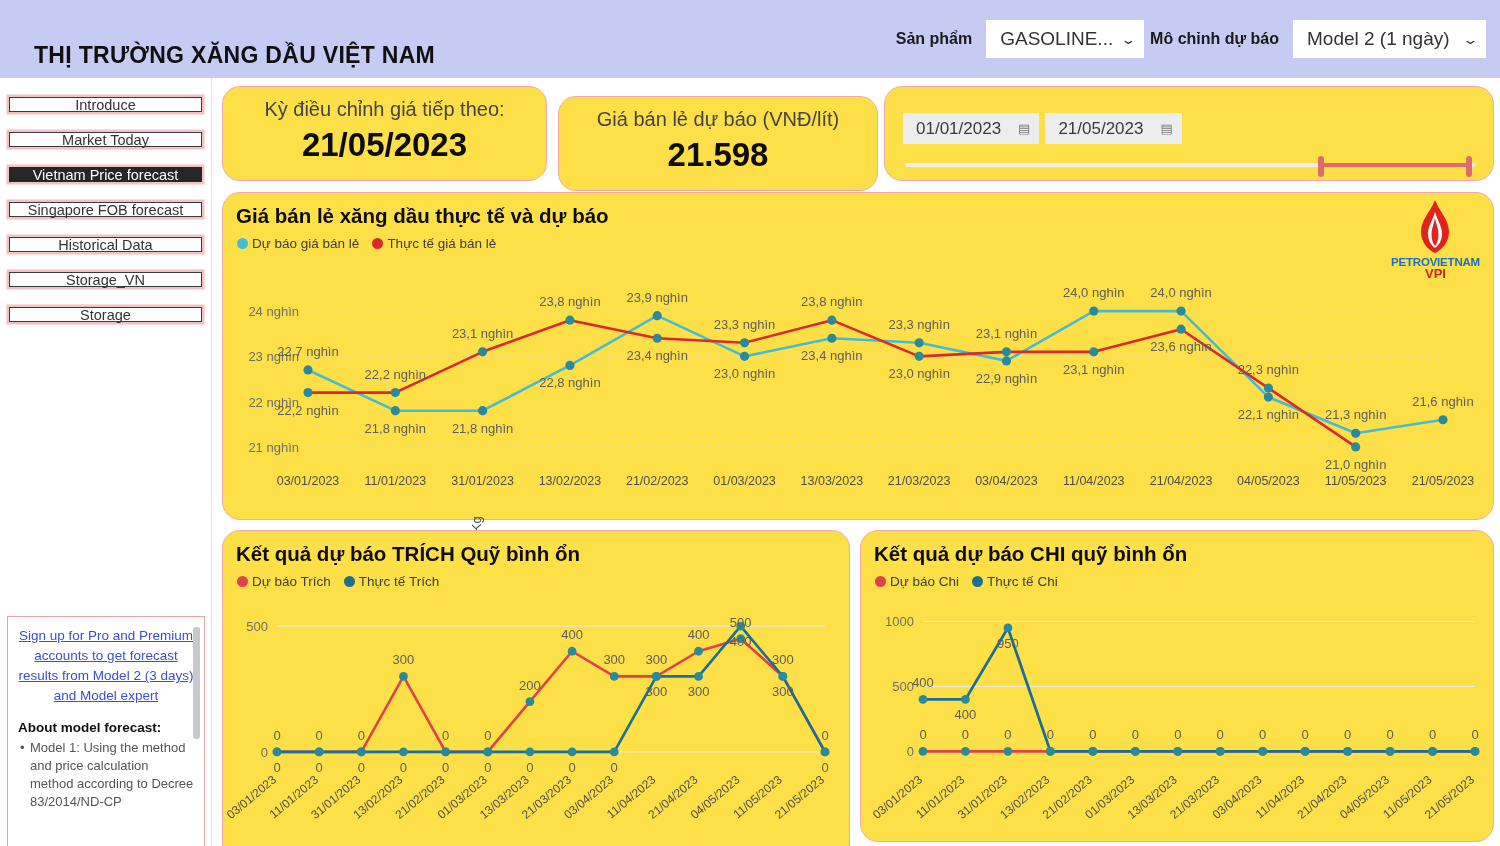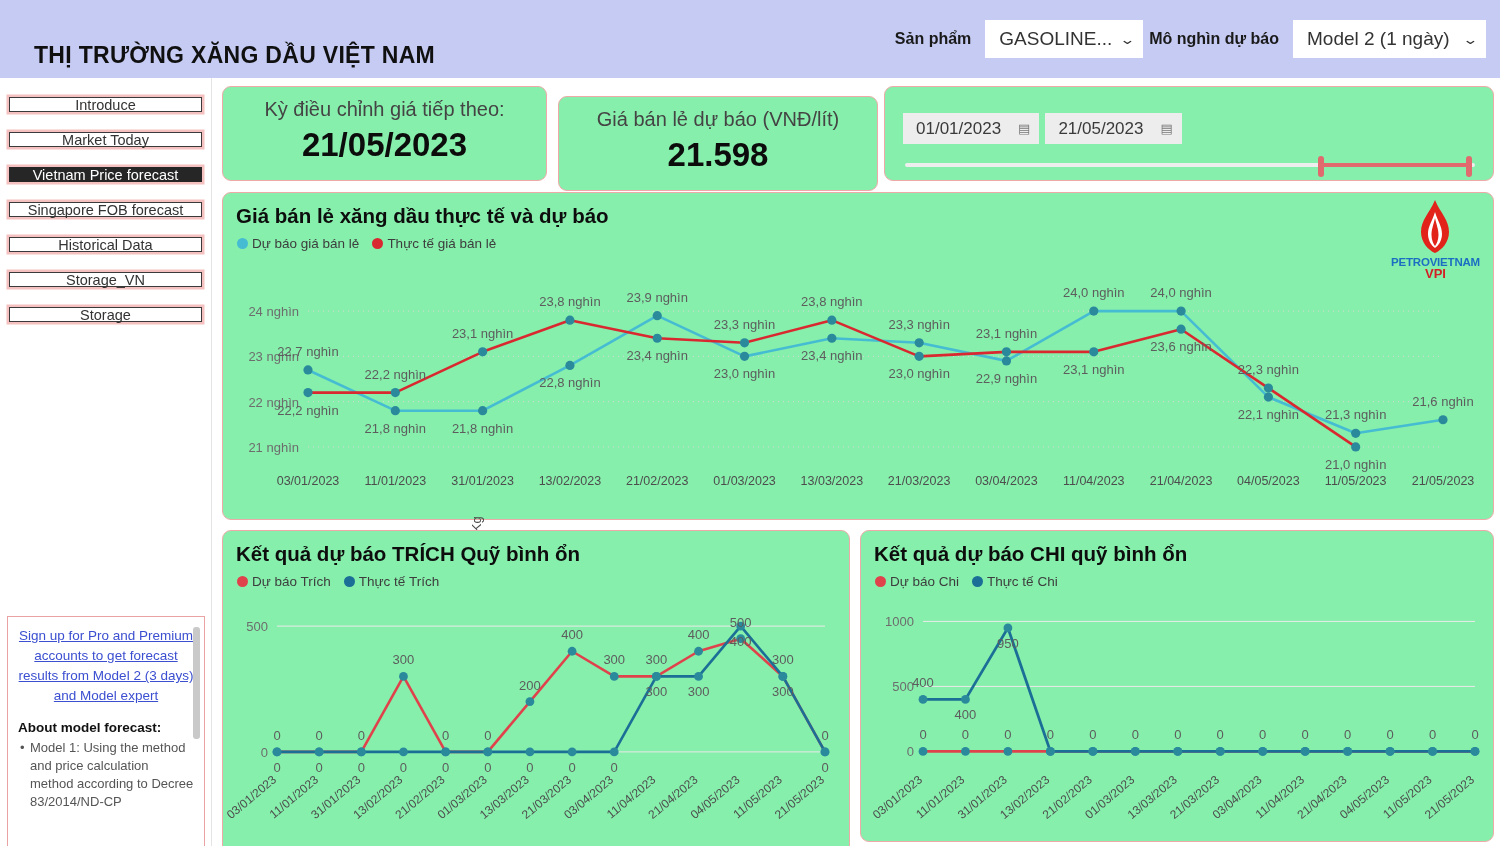--- a/index.html
+++ b/index.html
@@ -57,22 +57,22 @@
     display: block; text-align: center; color: #3b4fd0; font-size: 13.5px;
     text-decoration: underline; line-height: 20px; cursor: pointer;
   }
   .info-head { font-size: 13.5px; font-weight: bold; color: #111; margin-top: 14px; }
   .info-bullet { font-size: 13px; color: #555; line-height: 18px; margin-top: 4px; padding-left: 12px; position: relative; }
   .info-bullet::before { content: "•"; position: absolute; left: 2px; }
   .info-scroll { position: absolute; right: 4px; top: 10px; width: 7px; height: 112px; background: #c9c9c9; border-radius: 3px; }
 
   
   .card {
-    position: absolute; background: #86efac;
-    border: 1px solid #f0a9a9; border-radius: 9px;
+    position: absolute; background: #fde047;
+    border: 1px solid #f0a9a9; border-radius: 18px;
   }
   .kpi1 { left: 222px; top: 86px; width: 325px; height: 95px; }
   .kpi2 { left: 558px; top: 86px; width: 320px; height: 95px; margin-top: 10px; }
   .daterange { left: 884px; top: 86px; width: 610px; height: 95px; }
   .kpi-label { text-align: center; font-size: 20px; color: #444; margin-top: 11px; }
   .kpi-value { text-align: center; font-size: 33px; font-weight: bold; color: #0c0c0c; margin-top: 5px; }
 
   .dr-inputs { display: flex; margin: 26px 0 12px 18px; }
   .dr-field {
     background: #ededed; height: 31px; display: flex; align-items: center;
@@ -115,21 +115,21 @@
 <div id="app">
 
   <div class="header">
     <div class="app-title">THỊ TRƯỜNG XĂNG DẦU VIỆT NAM</div>
     <div class="header-ctrls">
       <span class="hdr-label">Sản phẩm</span>
       <div class="hdr-select">
         <span>GASOLINE...</span>
         <span class="chev">⌄</span>
       </div>
-      <span class="hdr-label">Mô nghìn dự báo</span>
+      <span class="hdr-label">Mô chỉnh dự báo</span>
       <div class="hdr-select wide">
         <span>Model 2 (1 ngày)</span>
         <span class="chev">⌄</span>
       </div>
     </div>
   </div>
 
   <div class="sidebar">
     <div class="nav-btn">
         <span>Introduce</span>

